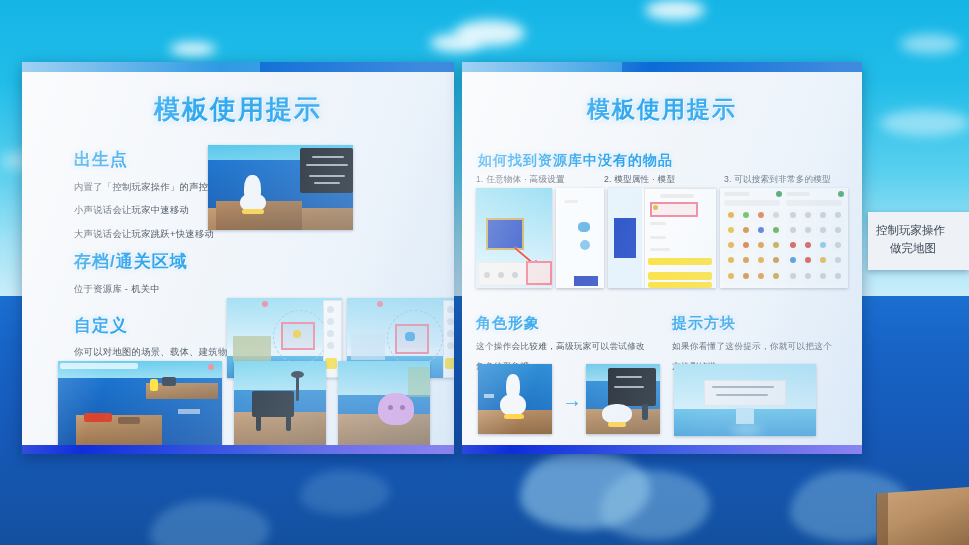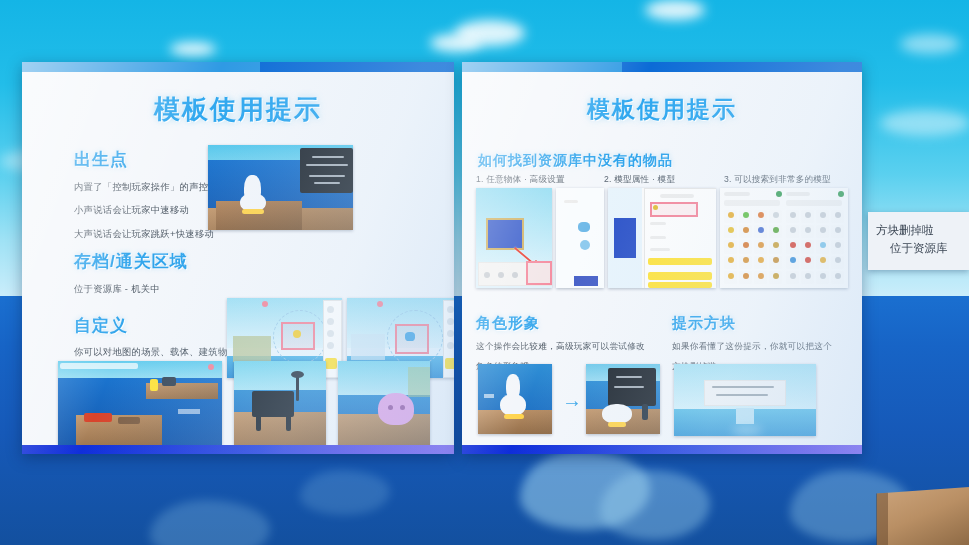--- a/index.html
+++ b/index.html
@@ -483,15 +483,15 @@
       <div class="s-white" style="left:62px;top:44px;width:18px;height:16px;background:#bfe4f5;"></div>
       <div class="seacloud" style="left:58px;top:60px;width:30px;height:12px;opacity:.6;"></div>
     </div>
 
   </div>
   <div class="botbar" style="background:linear-gradient(90deg,#0b2ad8 0%,#1e3ce0 60%,#5a4bea 85%,#7b5ef0 100%);"></div>
   <div class="sheen"></div>
 </div>
 
 <div id="note">
-  <div>方块删掉啦</div>
-  <div class="l2">位于资源库</div>
+  <div>控制玩家操作</div>
+  <div class="l2">做完地图</div>
 </div>
 
 </body></html>

